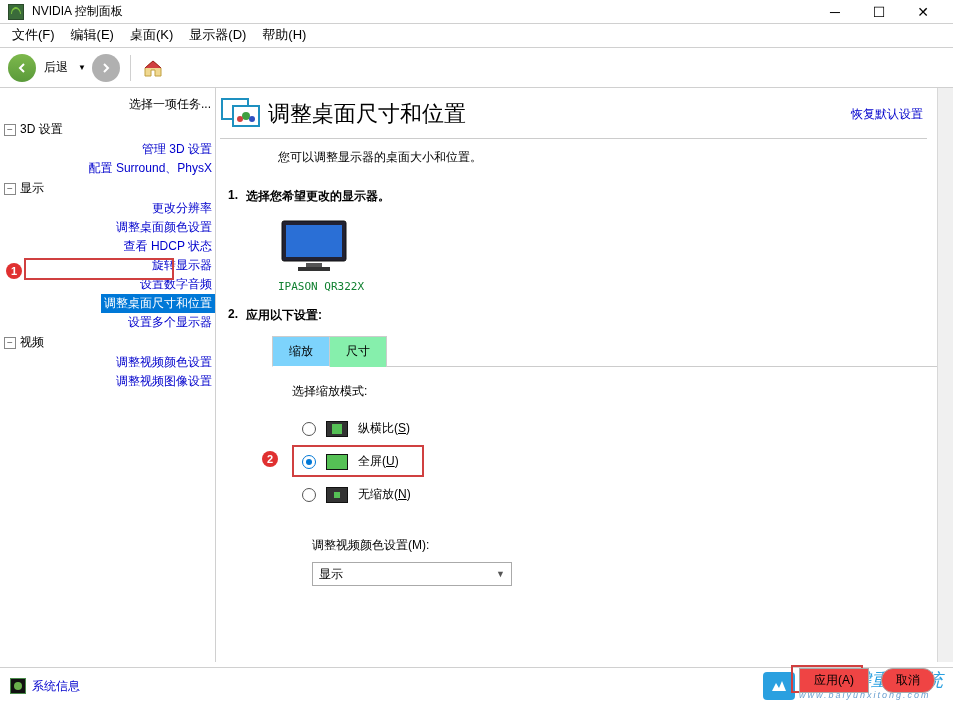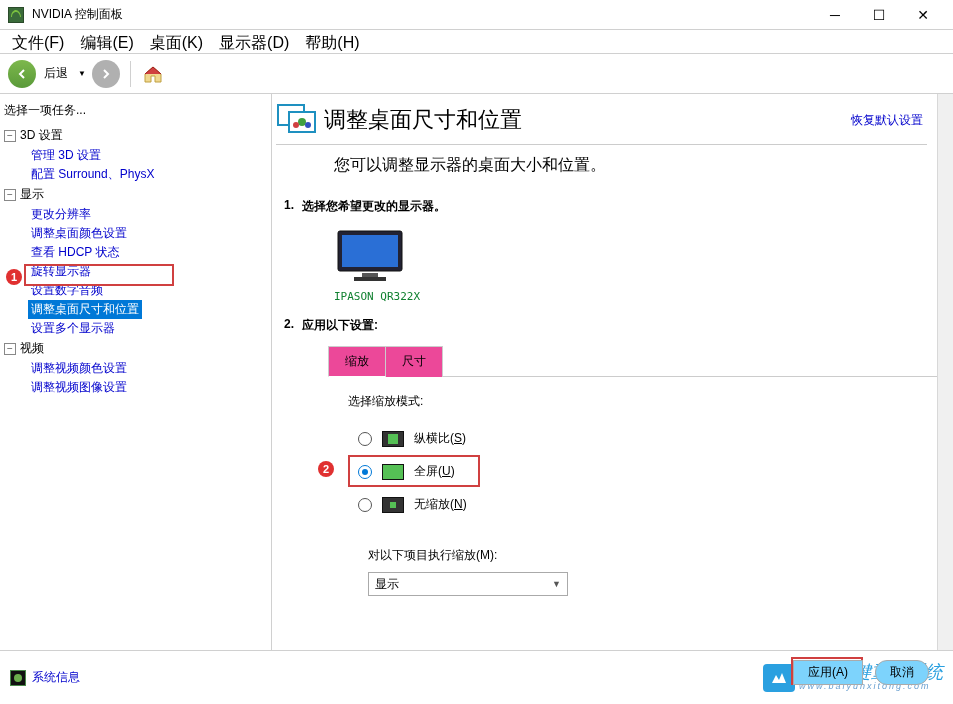--- a/index.html
+++ b/index.html
@@ -1,90 +1,90 @@
 <!DOCTYPE html>
 <html><head>
 <meta charset="utf-8">
 <style>
 * { box-sizing: border-box; margin: 0; padding: 0; }
 body { font-family: "Microsoft YaHei", "SimSun", sans-serif; font-size: 12px; color: #000; background: #fff; width: 953px; height: 704px; overflow: hidden; position: relative; }
 
-.titlebar { height: 30px; display: flex; align-items: center; padding: 0 8px; border-bottom: 1px solid #d0d0d0; }
+.titlebar { height: 24px; display: flex; align-items: center; padding: 0 8px; border-bottom: 1px solid #d0d0d0; }
 .titlebar-icon { width: 16px; height: 16px; background: #3a6b3a; border: 1px solid #2a4a2a; margin-right: 8px; display: flex; align-items: center; justify-content: center; }
 .titlebar-icon svg { width: 12px; height: 12px; }
 .titlebar-title { flex: 1; }
 .titlebar-controls { display: flex; gap: 0; }
 .titlebar-btn { width: 44px; height: 28px; display:flex; align-items:center; justify-content:center; font-size: 14px; font-family: Arial; }
 
-.menubar { height: 24px; display: flex; align-items: flex-start; padding: 0 4px; border-bottom: 1px solid #d0d0d0; font-size: 16px; }
+.menubar { height: 24px; display: flex; align-items: flex-end; padding: 0 4px; border-bottom: 1px solid #d0d0d0; font-size: 13px; }
 .menubar-item { padding: 3px 8px; }
 
 .toolbar { height: 40px; display: flex; align-items: center; padding: 4px 8px; border-bottom: 1px solid #d0d0d0; gap: 4px; }
 .nav-btn { width: 28px; height: 28px; border-radius: 50%; display:flex; align-items:center; justify-content:center; }
 .nav-back { background: linear-gradient(#7db84c, #5a9a3a); color: #fff; }
 .nav-fwd { background: #b0b0b0; color: #fff; }
 .nav-label { margin: 0 4px; }
 .nav-dropdown { font-size: 8px; padding: 0 2px; }
 .toolbar-sep { width: 1px; height: 26px; background: #d0d0d0; margin: 0 6px; }
 .home-icon { width: 24px; height: 24px; display:flex; align-items:center; justify-content:center; }
 
 .main { display: flex; height: 574px; }
 
-.sidebar { width: 272px; border-right: 1px solid #d0d0d0; padding: 4px 0 4px 4px; overflow: hidden; position: relative; }
+.sidebar { width: 216px; border-right: 1px solid #d0d0d0; padding: 4px 0 4px 4px; overflow: hidden; position: relative; text-align: right; }
 .sidebar-title { padding: 4px 4px 6px 0; font-size: 12px; }
 .tree { font-size: 12px; }
 .tree-node { display: flex; align-items: center; padding: 1px 0; }
 .tree-toggle { width: 12px; height: 12px; border: 1px solid #888; display:flex; align-items:center; justify-content:center; font-size: 10px; line-height: 1; margin-right: 2px; color: #555; cursor: pointer; }
 .tree-label { padding: 1px 2px; }
 .tree-children { margin-left: 24px; }
 .tree-link { color: #0000cc; padding: 1px 3px; display: inline-block; cursor: pointer; }
 .tree-link.selected { background: #0078d7; color: #fff; }
 .annot-badge { background: #e03030; color: #fff; border-radius: 50%; width: 16px; height: 16px; display: inline-flex; align-items: center; justify-content: center; font-size: 11px; font-weight: bold; position: absolute; }
 .annot-box { border: 2px solid #d04040; position: absolute; pointer-events: none; }
 
 .content { flex: 1; position: relative; padding: 6px 8px 0 4px; }
 .content-scroll { width: 16px; position: absolute; right: 0; top: 0; bottom: 0; background: #f0f0f0; border-left: 1px solid #d8d8d8; }
 .page-header { display: flex; align-items: center; border-bottom: 1px solid #ccc; padding: 2px 0 6px 0; margin-right: 18px; }
 .page-header-icon { width: 40px; height: 36px; display:flex; align-items:center; justify-content:center; margin-right: 8px; }
 .page-header-title { font-family: "SimSun", serif; font-size: 22px; flex: 1; }
 .page-header-link { color: #0000cc; font-size: 12px; margin-right: 4px; cursor: pointer; }
-.page-desc { padding: 10px 0 18px 58px; font-size: 16px; }
+.page-desc { padding: 10px 0 18px 58px; font-size: 12px; }
 
 .step-row { display: flex; padding: 4px 0 4px 8px; font-weight: bold; gap: 8px; }
 .monitor-box { margin: 10px 0 10px 58px; text-align: left; width: 100px; }
 .monitor-svg { width: 72px; height: 54px; }
 .monitor-name { color: #108030; font-family: monospace; font-size: 11px; margin-top: 4px; }
 
 .tabs { margin: 8px 0 0 52px; display: flex; }
-.tab { padding: 6px 16px; border: 1px solid #ccc; border-bottom: none; background: #ec4899; font-size: 12px; cursor: pointer; margin-right: -1px; position: relative; }
+.tab { padding: 6px 16px; border: 1px solid #ccc; border-bottom: none; background: #7dd3fc; font-size: 12px; cursor: pointer; margin-right: -1px; position: relative; }
 .tab.active { border-bottom: 1px solid #fff; z-index: 2; }
-.tab.inactive { background: #ec4899; }
+.tab.inactive { background: #86efac; }
 .tab-underline { border-bottom: 1px solid #ccc; flex: 1; margin-bottom: 0; }
 .tab-content { margin-left: 52px; padding: 16px 0 0 20px; }
 .section-label { margin-bottom: 12px; }
 .radio-row { display: flex; align-items: center; gap: 10px; padding: 8px 0 8px 10px; text-align: center; }
 .radio-circle { width: 14px; height: 14px; border-radius: 50%; border: 1px solid #555; display:flex; align-items:center; justify-content:center; }
 .radio-circle.checked { border-color: #0078d7; }
 .radio-dot { width: 6px; height: 6px; border-radius: 50%; background: #0078d7; }
 .radio-icon { width: 22px; height: 16px; background: #333; border: 1px solid #111; display:flex; align-items:center; justify-content:center; }
 .radio-label u { text-decoration: underline; }
 
 .scale-label { margin: 26px 0 8px 20px; }
 .scale-select { margin-left: 20px; width: 200px; height: 24px; border: 1px solid #aaa; display:flex; align-items:center; justify-content:space-between; padding: 0 6px; background: #fff; }
 .scale-select-arrow { font-size: 9px; color: #555; }
 
-.bottombar { position: absolute; bottom: 0; left: 0; right: 0; height: 54px; border-top: 1px solid #d0d0d0; display: flex; align-items: center; padding: 0 10px; background: #fff; }
+.bottombar { position: absolute; bottom: 0; left: 0; right: 0; height: 37px; border-top: 1px solid #d0d0d0; display: flex; align-items: center; padding: 0 10px; background: #fff; }
 .sysinfo-icon { width: 16px; height: 16px; background: #111; border: 1px solid #4a8a4a; display:flex; align-items:center; justify-content:center; margin-right: 6px; }
 .sysinfo-link { color: #0000cc; cursor: pointer; }
 .bottom-spacer { flex: 1; }
 .wm-logo { width: 32px; height: 28px; background: #2aa0e0; border-radius: 4px; display:flex; align-items:center; justify-content:center; color:#fff; margin-right: 2px; }
 .wm-text-cn { font-family: "KaiTi","SimSun"; font-size: 18px; color: #2aa0e0; font-style: italic; }
 .wm-text-en { font-size: 9px; color: #6aa0d0; letter-spacing: 2px; font-style: italic; }
 .wm-block { display: flex; flex-direction: column; line-height: 1.1; margin-left: 2px; }
-.footer-btn { border: 1px solid #aaa; padding: 3px 14px; background: #7dd3fc; font-size: 12px; position: relative; z-index: 3; }
+.footer-btn { border: 1px solid #aaa; padding: 3px 14px; margin-left: 6px; background: #ef4444; font-size: 12px; position: relative; z-index: 3; }
 </style>
 </head>
 <body>
 
 <div class="titlebar">
   <div class="titlebar-icon">
     <svg viewBox="0 0 12 12">
         <path d="M2 8 C2 3 6 3 6 3 L6 1 C6 1 1 1 1 8 Z M6 3 C8 3 10 5 10 8 L11 8 C11 4 8 1 6 1 Z" fill="#7ac040"></path>
       </svg>
   </div>
@@ -242,21 +242,21 @@
       <div class="radio-row">
         <div class="radio-circle"></div>
         <div class="radio-icon">
             <svg width="16" height="12">
               <rect x="5" y="3" width="6" height="6" fill="#55c055"></rect>
             </svg>
           </div>
         <span class="radio-label"><span>无缩放(</span><u>N</u><span>)</span></span>
       </div>
 
-      <div class="scale-label">对以下项目执行缩放(M):</div>
+      <div class="scale-label">调整视频颜色设置(M):</div>
       <div class="scale-select">
         <span>显示</span>
         <span class="scale-select-arrow">▼</span>
       </div>
     </div>
   </div>
 </div>
 
 <div class="bottombar">
   <div class="sysinfo-icon">

